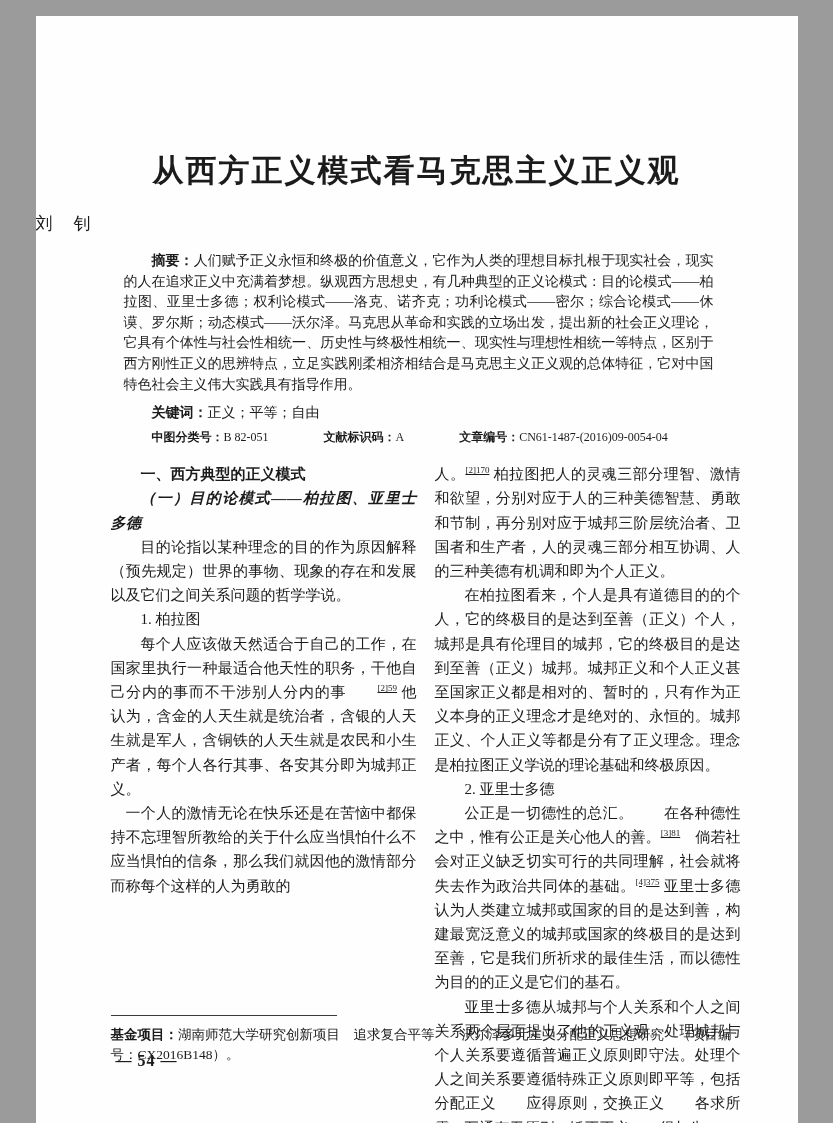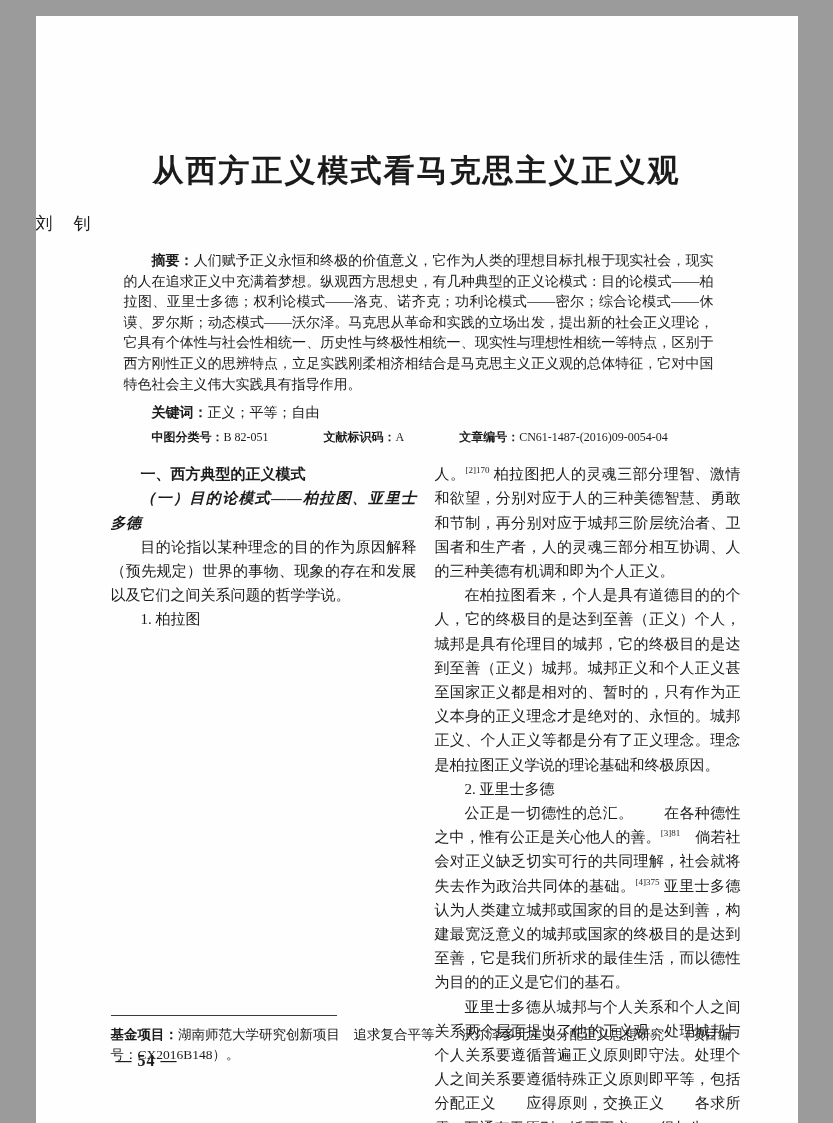--- a/index.html
+++ b/index.html
@@ -56,20 +56,21 @@
     font-weight:700; font-size:15px;
   }
   .col p.h2 {
     text-indent:2em;
     font-style:italic; font-weight:600;
     letter-spacing:0.5px;
   }
   .col sup {
     font-size:9px; line-height:0; vertical-align:super;
     letter-spacing:0;
+    text-decoration:underline;
   }
   .footnote {
     position:absolute; left:75px; right:57px; top:999px;
     font-size:13.5px; line-height:20px;
   }
   .footnote-rule {
     width:226px; height:0;
     border-top:1.5px solid #3a3a3a;
     margin-bottom:9px;
   }
@@ -96,20 +97,22 @@
     <span class="meta-item"><span class="hei">文献标识码：</span><span>A</span></span>
     <span class="meta-item"><span class="hei">文章编号：</span><span>CN61-1487-(2016)09-0054-04</span></span>
   </p>
 
   <div class="columns">
     <div class="col">
         <p class="h1"><span>一、西方典型的正义模式</span></p>
         <p class="h2"><span>（一）目的论模式——柏拉图、亚里士多德</span></p>
         <p class="p"><span>目的论指以某种理念的目的作为原因解释（预先规定）世界的事物、现象的存在和发展以及它们之间关系问题的哲学学说。</span></p>
         <p class="p"><span>1. 柏拉图</span></p>
+        <p class="p"><span>每个人应该做天然适合于自己的工作，在国家里执行一种最适合他天性的职务，干他自己分内的事而不干涉别人分内的事　　</span><sup>[2]59</sup><span> 他认为，含金的人天生就是统治者，含银的人天生就是军人，含铜铁的人天生就是农民和小生产者，每个人各行其事、各安其分即为城邦正义。</span></p>
+        <p class="p-quote"><span>一个人的激情无论在快乐还是在苦恼中都保持不忘理智所教给的关于什么应当惧怕什么不应当惧怕的信条，那么我们就因他的激情部分而称每个这样的人为勇敢的</span></p>
       </div>
     <div class="col">
         <p class="p-cont"><span>人。</span><sup>[2]170</sup><span> 柏拉图把人的灵魂三部分理智、激情和欲望，分别对应于人的三种美德智慧、勇敢和节制，再分别对应于城邦三阶层统治者、卫国者和生产者，人的灵魂三部分相互协调、人的三种美德有机调和即为个人正义。</span></p>
         <p class="p"><span>在柏拉图看来，个人是具有道德目的的个人，它的终极目的是达到至善（正义）个人，城邦是具有伦理目的城邦，它的终极目的是达到至善（正义）城邦。城邦正义和个人正义甚至国家正义都是相对的、暂时的，只有作为正义本身的正义理念才是绝对的、永恒的。城邦正义、个人正义等都是分有了正义理念。理念是柏拉图正义学说的理论基础和终极原因。</span></p>
         <p class="p"><span>2. 亚里士多德</span></p>
         <p class="p"><span>公正是一切德性的总汇。　　在各种德性之中，惟有公正是关心他人的善。</span><sup>[3]81</sup><span>　倘若社会对正义缺乏切实可行的共同理解，社会就将失去作为政治共同体的基础。</span><sup>[4]375</sup><span> 亚里士多德认为人类建立城邦或国家的目的是达到善，构建最宽泛意义的城邦或国家的终极目的是达到至善，它是我们所祈求的最佳生活，而以德性为目的的正义是它们的基石。</span></p>
         <p class="p"><span>亚里士多德从城邦与个人关系和个人之间关系两个层面提出了他的正义观。处理城邦与个人关系要遵循普遍正义原则即守法。处理个人之间关系要遵循特殊正义原则即平等，包括分配正义　　应得原则，交换正义　　各求所需、互通有无原则，矫正正义　　得与失</span></p>
       </div>
   </div>
 

